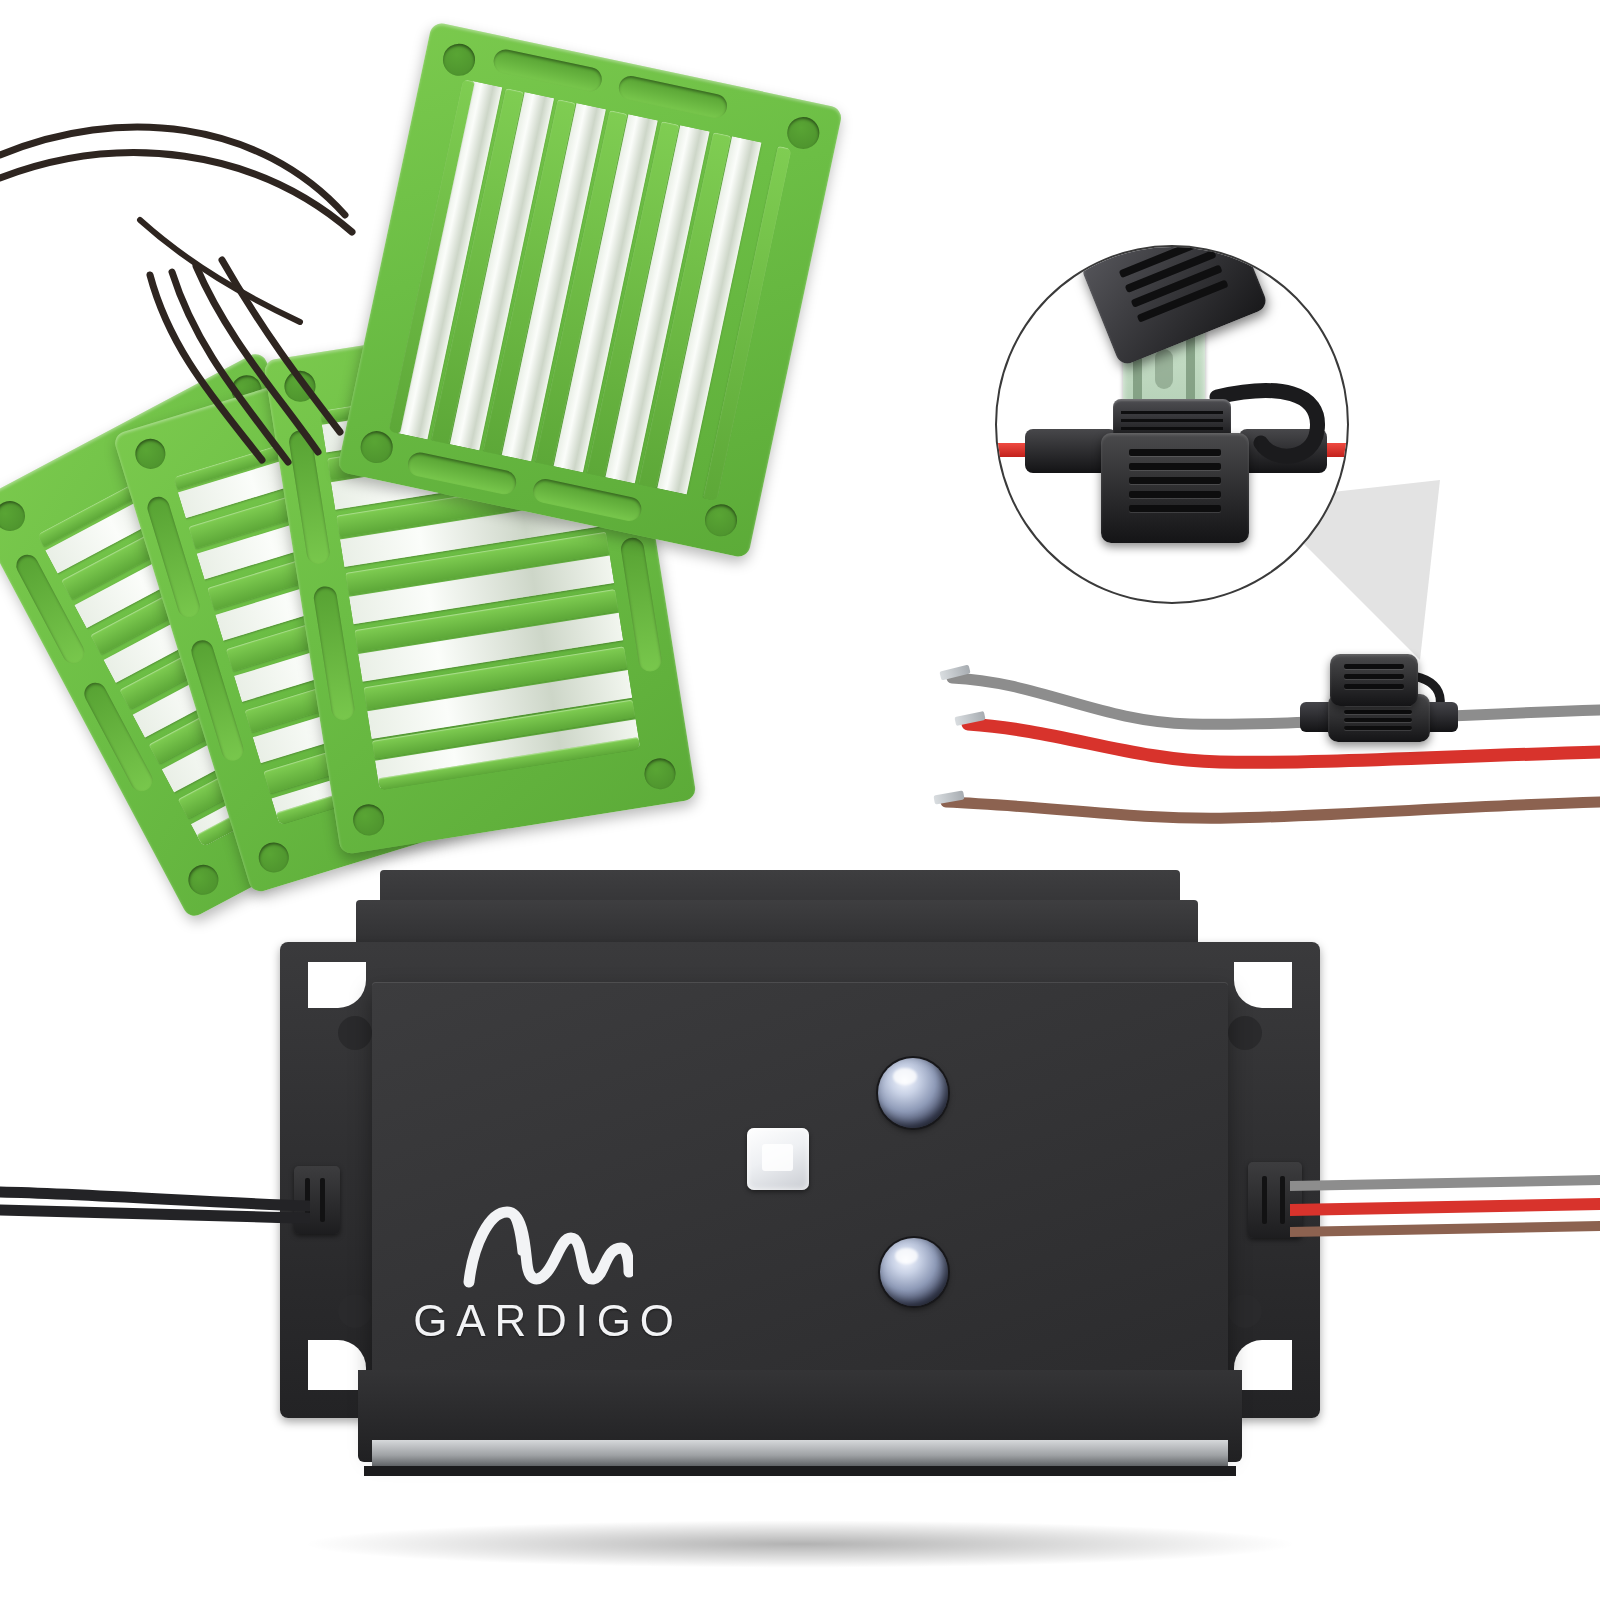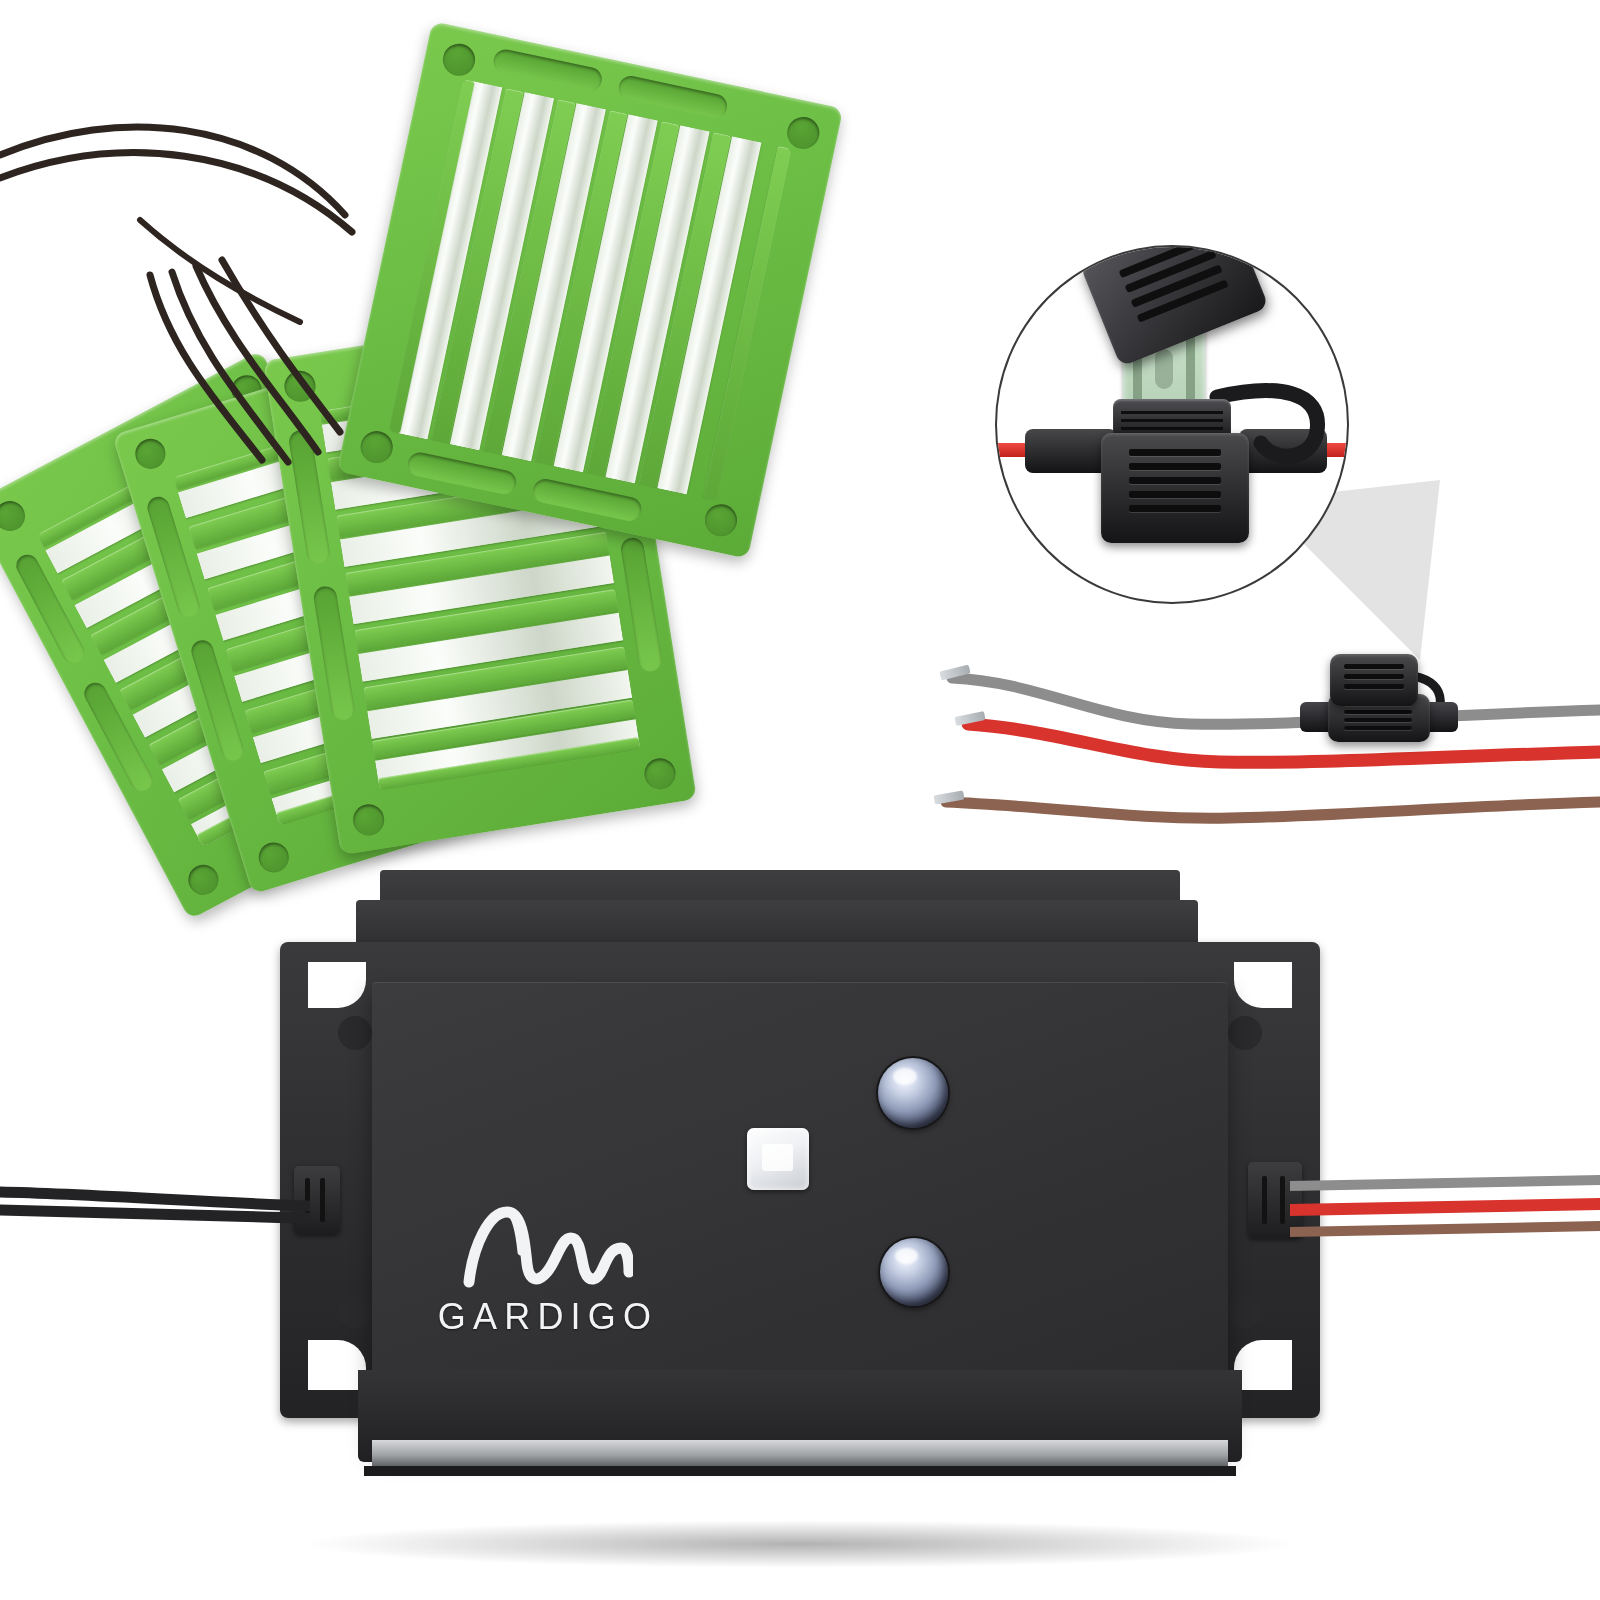--- a/index.html
+++ b/index.html
@@ -308,21 +308,21 @@
     <div class="indicator" style="left:467px;top:258px;width:62px;height:62px;"></div>
     <div class="led" style="left:600px;top:368px;width:68px;height:68px;"></div>
 
     <div class="logo-wrap" style="left:128px;top:332px;width:280px;">
       <svg width="170" height="88" viewBox="0 0 170 88" style="display:block;margin:0 auto;">
         <path d="M6,80 C10,44 26,10 44,10 C60,10 62,44 64,62 C66,78 74,82 84,70
                  C94,58 98,36 108,36 C118,36 118,60 122,70 C126,80 134,80 140,66
                  C146,52 150,46 158,46 C164,46 166,58 166,70" fill="none" stroke="#f2f3f5" stroke-width="11" stroke-linecap="round" stroke-linejoin="round"></path>
         <path d="M44,10 C52,10 56,30 58,50" fill="none" stroke="#f2f3f5" stroke-width="7" stroke-linecap="round"></path>
       </svg>
-      <div class="logo-word" style="font-size:36px;margin-top:6px;">GARDIGO</div>
+      <div class="logo-word" style="font-size:44px;margin-top:6px;">GARDIGO</div>
     </div>
 
     <div class="grommet" style="left:14px;top:296px;width:46px;height:68px;">
       <div class="gr" style="left:11px;"></div>
       <div class="gr" style="left:26px;"></div>
     </div>
     <div class="grommet" style="left:968px;top:292px;width:54px;height:76px;">
       <div class="gr" style="left:14px;"></div>
       <div class="gr" style="left:32px;"></div>
     </div>

